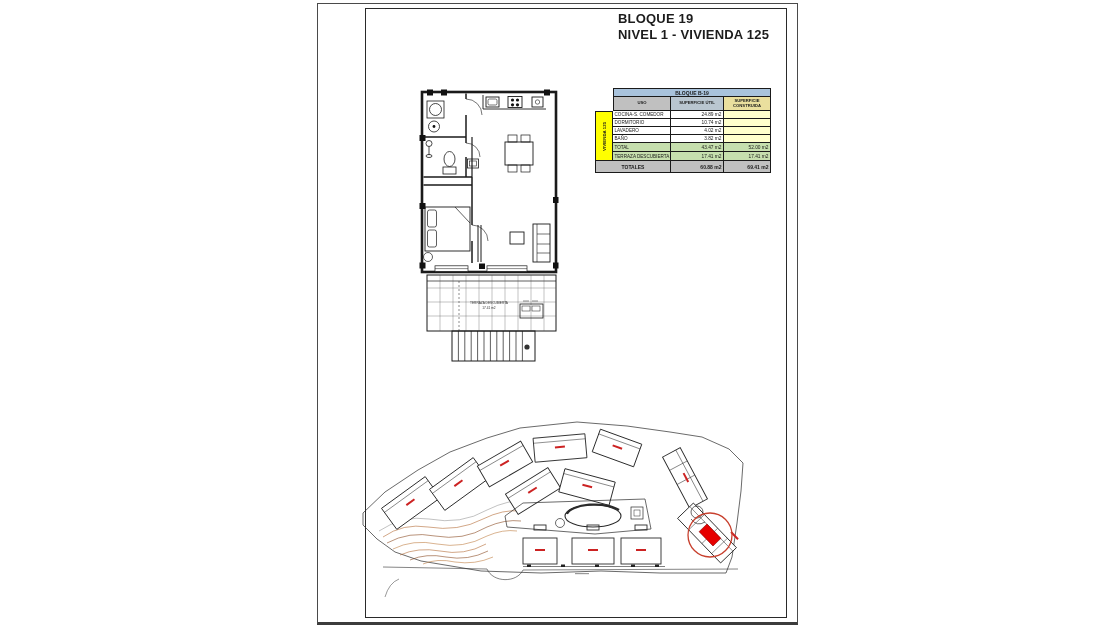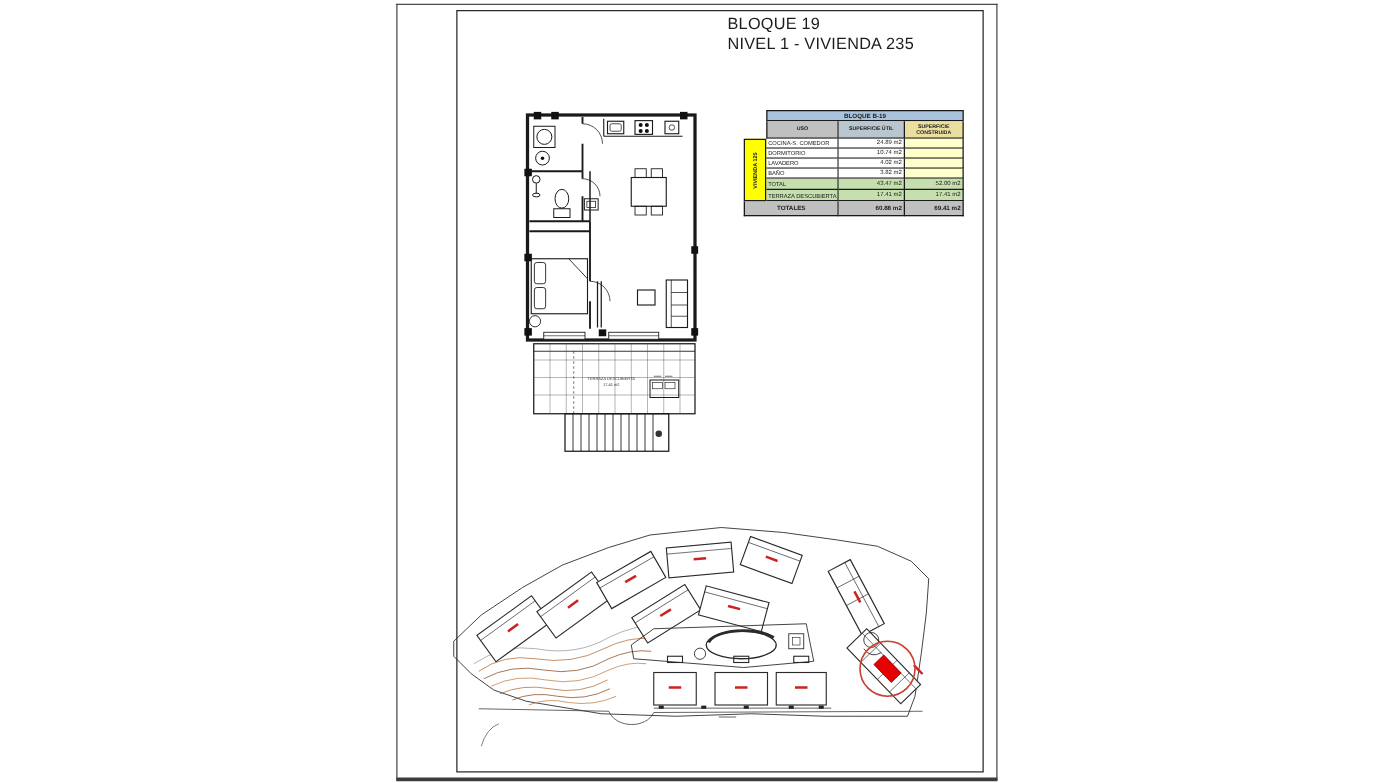--- a/index.html
+++ b/index.html
@@ -1,22 +1,22 @@
 <!DOCTYPE html>
 <html><head>
 <meta charset="utf-8">
 <style>
   html,body{margin:0;padding:0;background:#ffffff;}
   .canvas{position:relative;width:1110px;height:626px;background:#ffffff;overflow:hidden;
           font-family:"Liberation Sans",sans-serif;color:#1a1a1a;}
   .page-outer{position:absolute;left:317px;top:3px;width:479px;height:618px;
               border:1px solid #4a4a4a;border-bottom:3px solid #3c3c3c;background:#ffffff;}
   .frame-inner{position:absolute;left:365px;top:8px;width:420px;height:608px;border:1px solid #2a2a2a;}
-  .title-block{position:absolute;left:582px;top:11px;font-size:13px;line-height:16px;
-               letter-spacing:.2px;color:#1c1c1c;font-weight:400;white-space:nowrap;}
+  .title-block{position:absolute;left:618px;top:11px;font-size:13px;line-height:16px;
+               letter-spacing:.2px;color:#1c1c1c;font-weight:700;white-space:nowrap;}
   
   .sup-table{position:absolute;left:595px;top:88px;width:176px;display:grid;
              grid-template-columns:18px 58px 53px 47px;
              grid-template-rows:9px 14px 8px 8px 8px 8px 9px 9px 12px;}
   .cell{box-sizing:border-box;border-right:1px solid #1a1a1a;border-bottom:1px solid #1a1a1a;
         display:flex;align-items:center;overflow:hidden;background:#fff;}
   .bt{border-top:1px solid #1a1a1a;} .bl{border-left:1px solid #1a1a1a;}
   .tl{justify-content:flex-start;padding-left:1.5px;}
   .tr{justify-content:flex-end;padding-right:1.5px;}
   .tc{justify-content:center;text-align:center;}
@@ -35,21 +35,21 @@
 </head>
 <body>
 
 <div class="canvas">
 
   <div class="page-outer"></div>
   <div class="frame-inner"></div>
 
   <div class="title-block">
     <div>BLOQUE 19</div>
-    <div>NIVEL 1 - VIVIENDA 235</div>
+    <div>NIVEL 1 - VIVIENDA 125</div>
   </div>
 
   <div class="sup-table">
     <div class="cell c-blkhdr tc bt bl">BLOQUE B-19</div>
     <div class="cell c-uso-h tc f-hdr bl">USO</div>
     <div class="cell c-util-h tc f-hdr">SUPERFICIE ÚTIL</div>
     <div class="cell c-cons-h tc f-hdr">SUPERFICIE CONSTRUIDA</div>
 
     <div class="cell c-vlabel bt bl">VIVIENDA 125</div>
 

